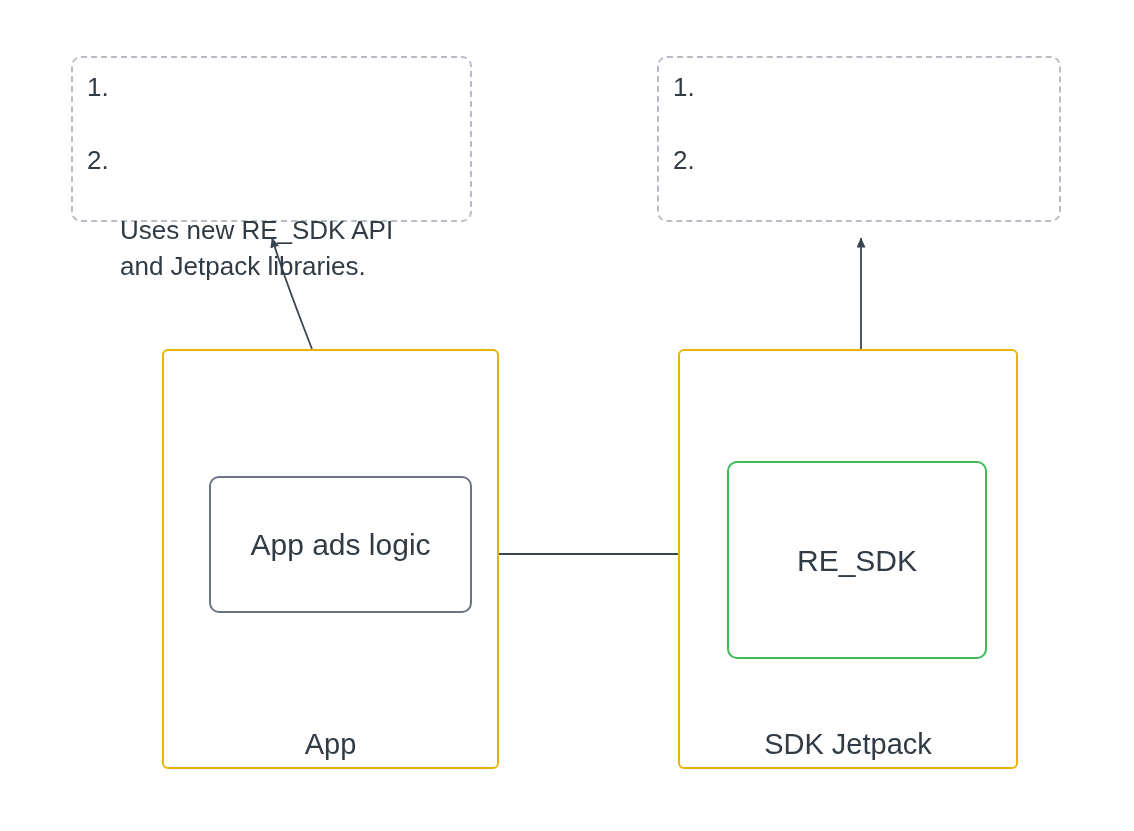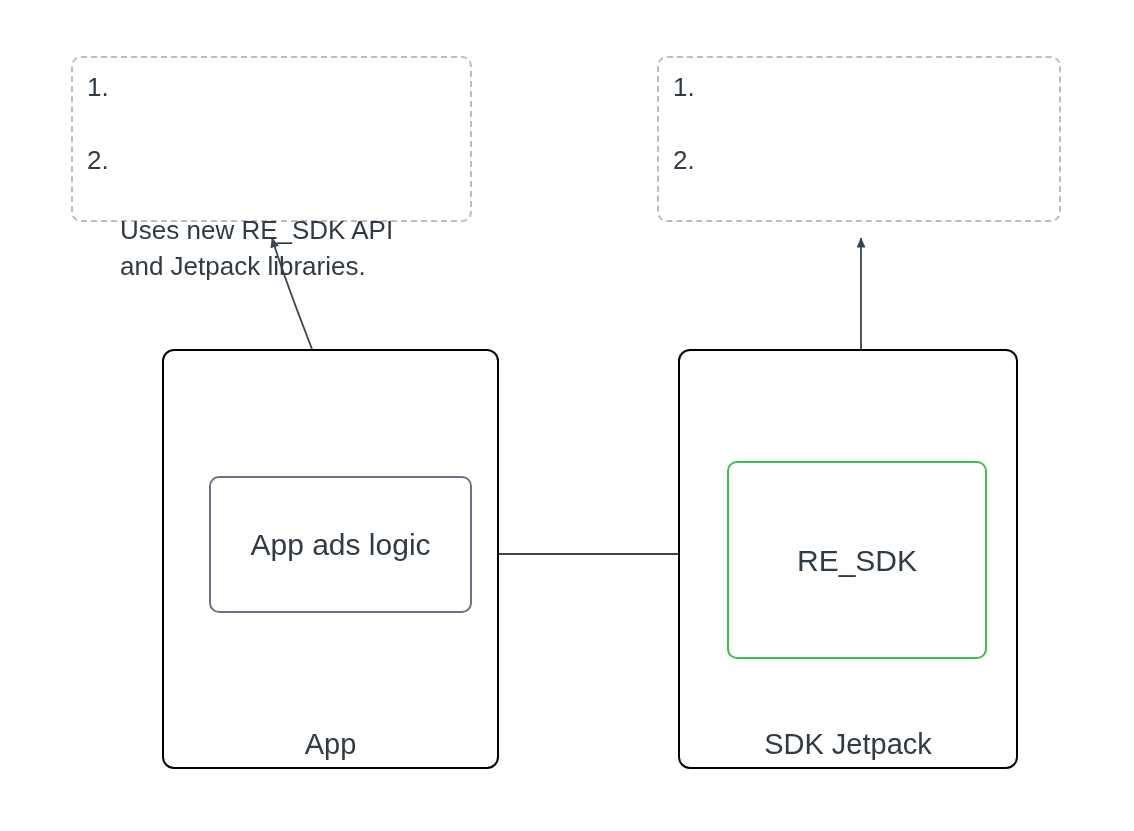--- a/index.html
+++ b/index.html
@@ -45,22 +45,22 @@
     left: 0;
     top: 0;
     color: #303b45;
     font-size: 26px;
     line-height: 1.36;
   }
   
   .container-box {
     position: absolute;
     box-sizing: border-box;
-    border: 2px solid #000000;
-    border-radius: 12px;
+    border: 2px solid #eab308;
+    border-radius: 6px;
     background: #ffffff;
     padding-left: 40px;
   }
   .container-label {
     position: absolute;
     left: 0;
     right: 0;
     bottom: 6px;
     text-align: center;
     color: #303b45;

